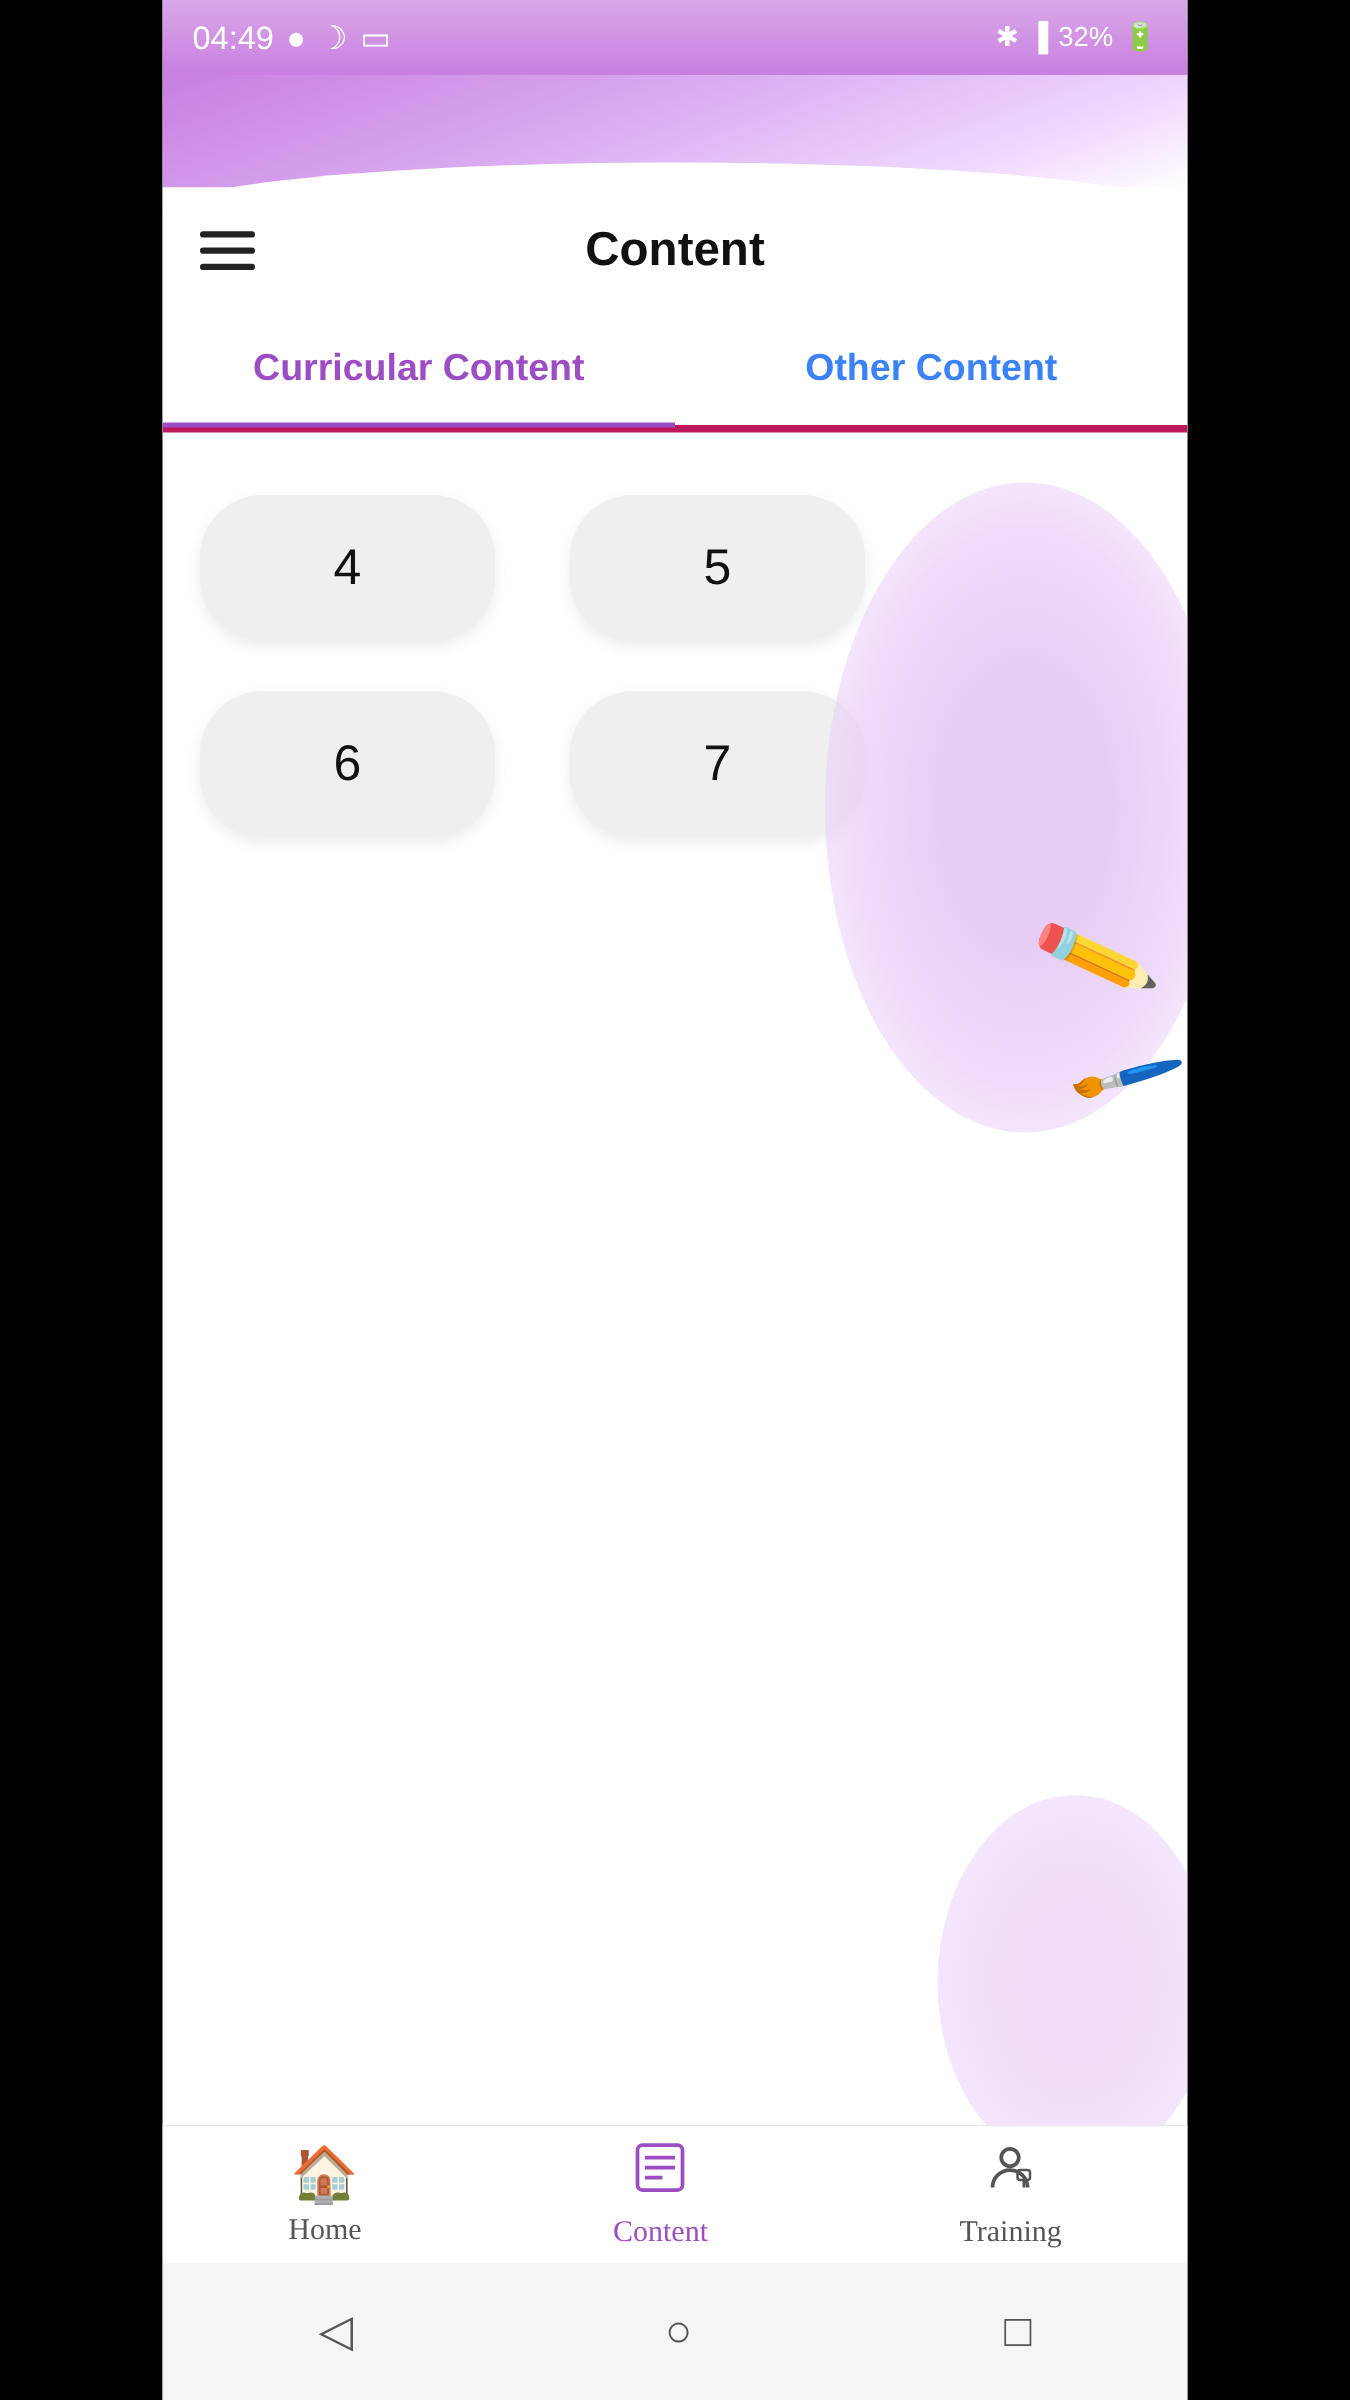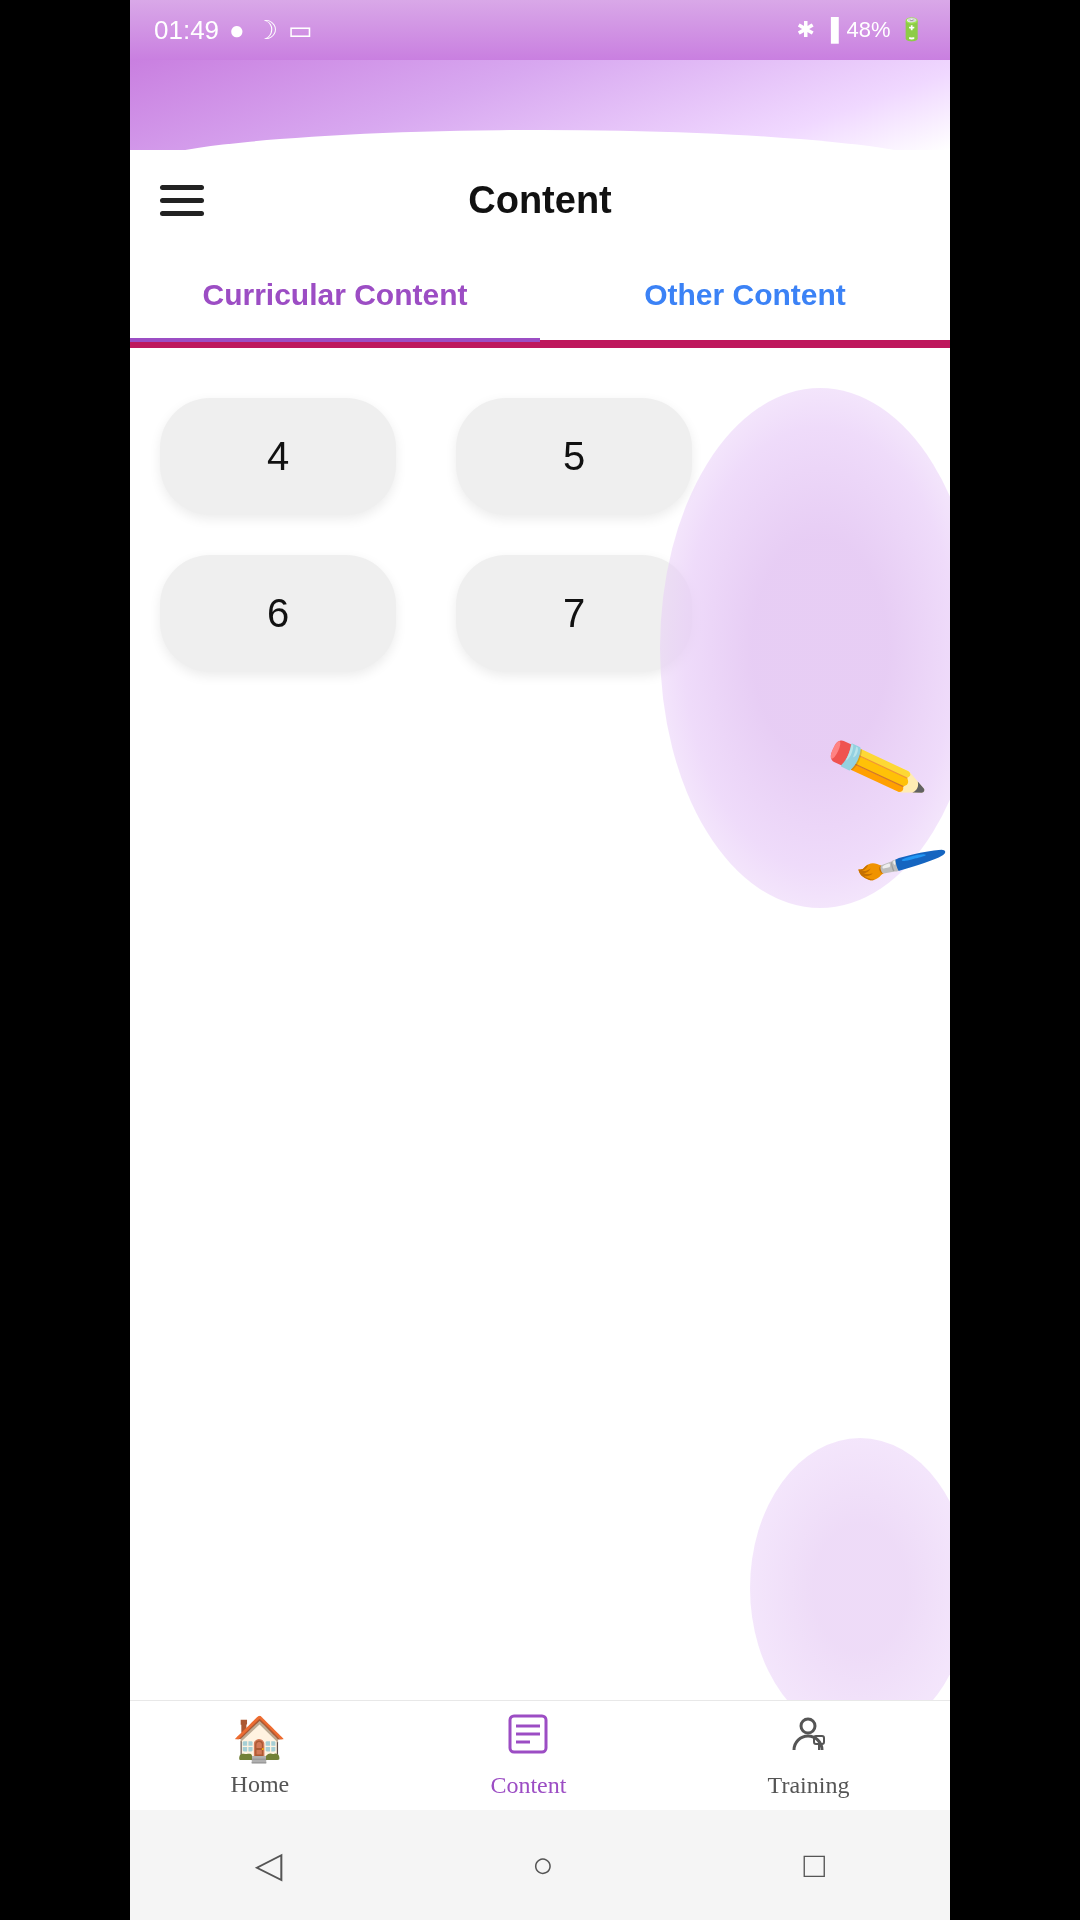--- a/index.html
+++ b/index.html
@@ -97,21 +97,21 @@
 
     .header-title {
       font-size: 38px;
       font-weight: 700;
       color: #111;
     }
 
     
     .tabs {
       display: flex;
-      border-bottom: 8px solid #be185d;
+      border-bottom: 6px solid #be185d;
       background: #fff;
       margin: 0 0;
     }
 
     .tab {
       flex: 1;
       text-align: center;
       padding: 28px 10px;
       font-size: 30px;
       font-weight: 600;
@@ -299,29 +299,29 @@
 </head>
 <body>
 
 <div class="left-bar"></div>
 <div class="right-bar"></div>
 
 <div class="phone">
 
   <div class="status-bar">
     <div class="status-left">
-      <span>01:49</span>
+      <span>04:49</span>
       <span>●</span>
       <span>☽</span>
       <span>▭</span>
     </div>
     <div class="status-right">
       <span>✱</span>
       <span>▐</span>
-      <span>48%</span>
+      <span>32%</span>
       <span>🔋</span>
     </div>
   </div>
 
   <div class="wave-top"></div>
 
   <div class="header">
     <div class="menu-icon">
       <span></span>
       <span></span>

